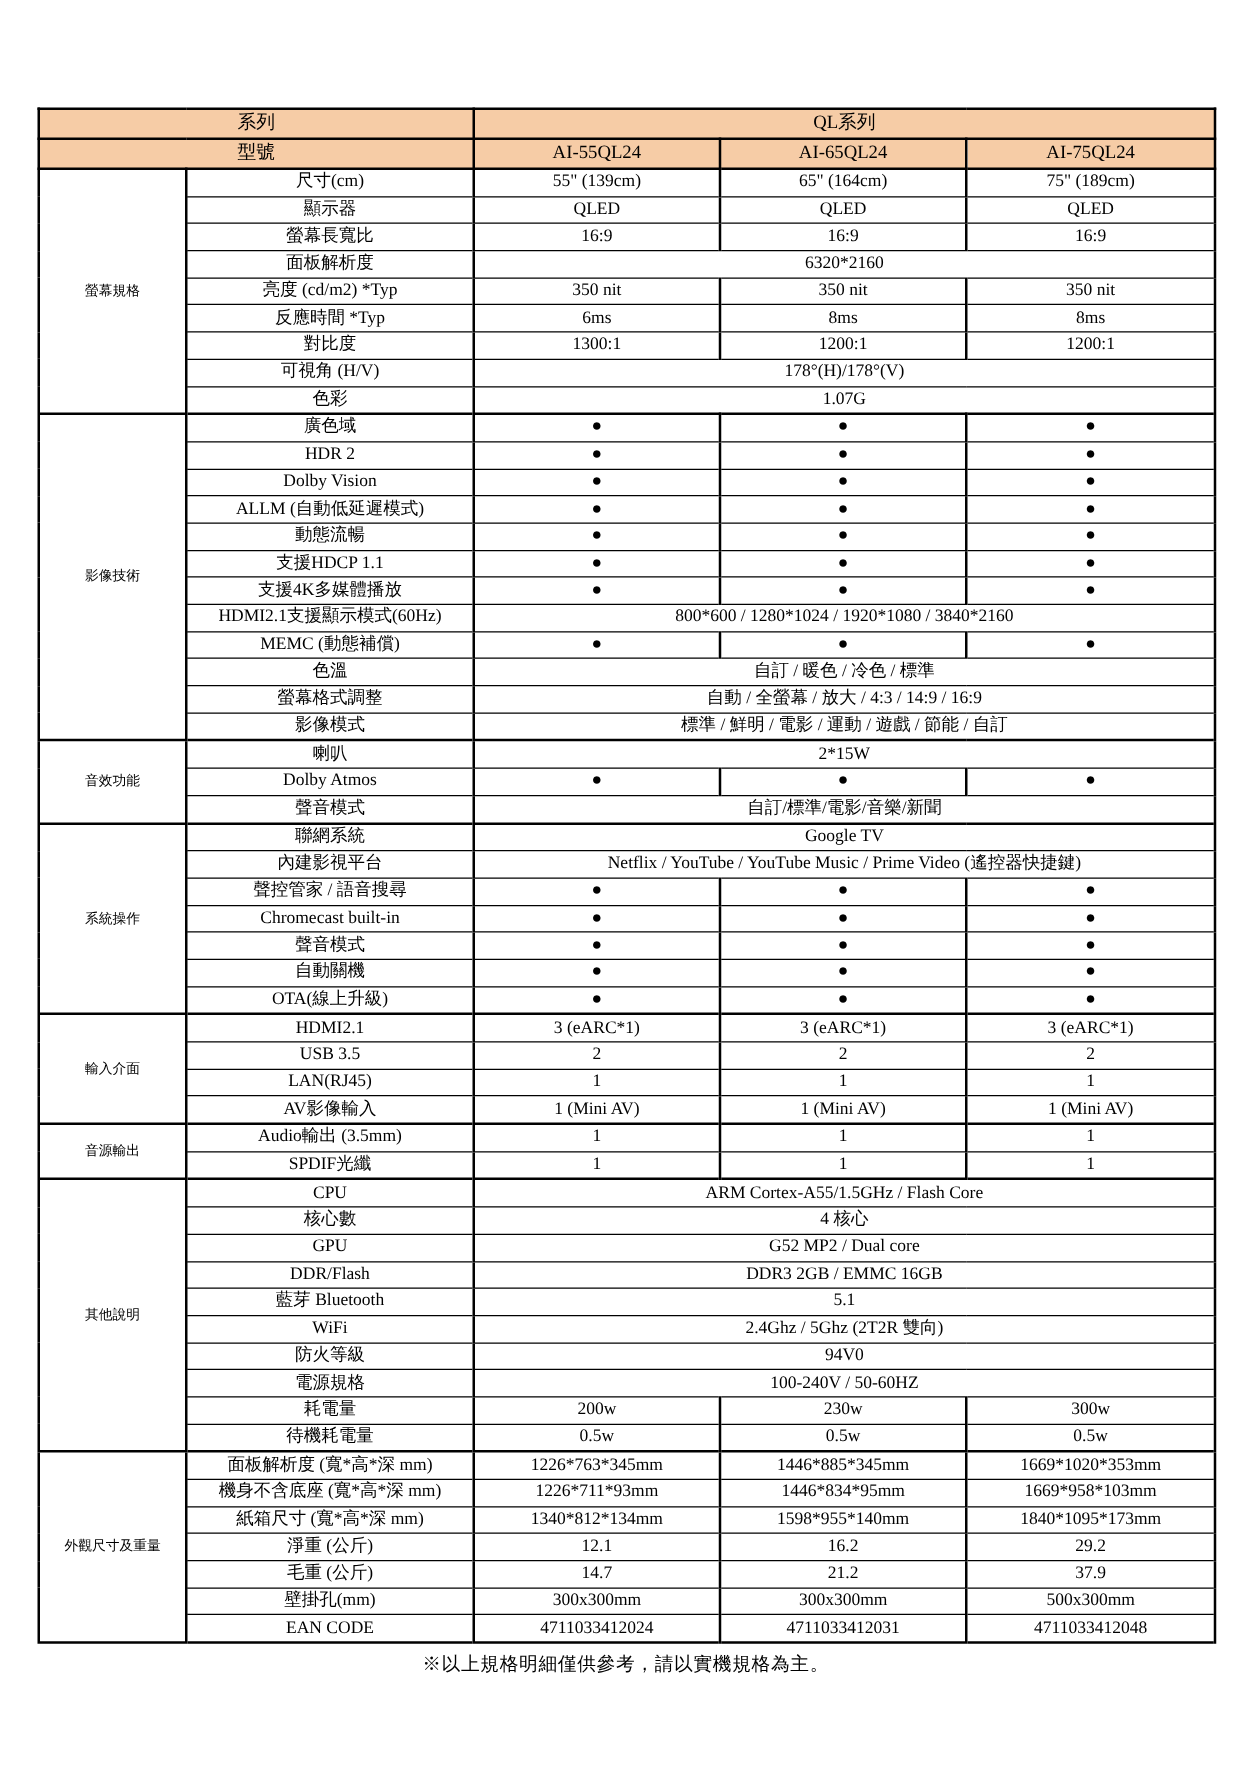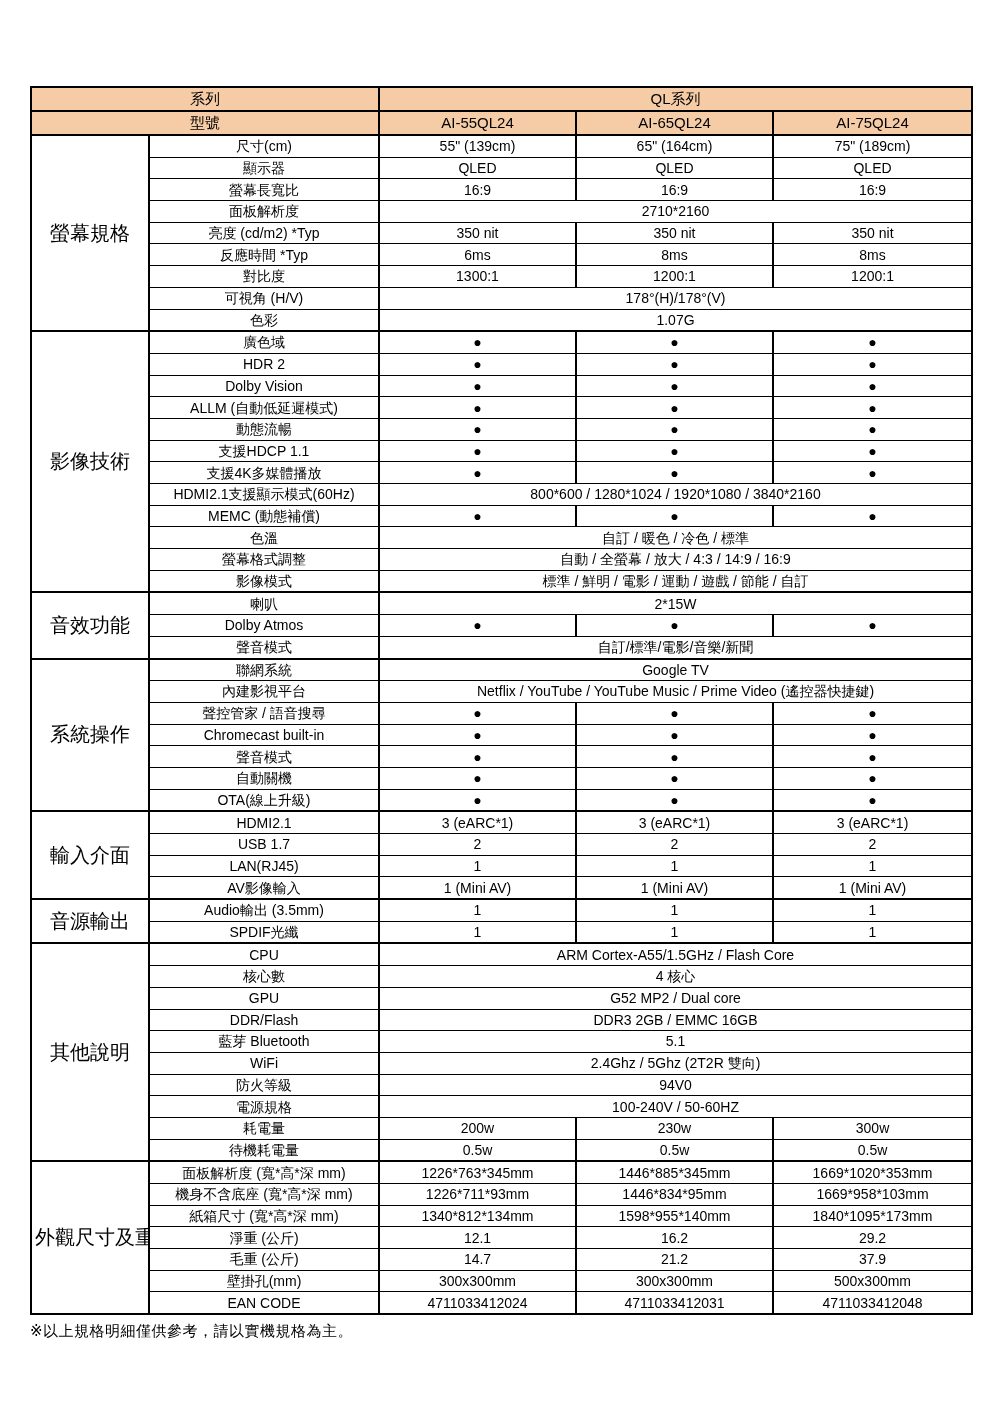--- a/index.html
+++ b/index.html
@@ -9,20 +9,21 @@
     width: 1000px;
     height: 1413px;
     font-family: "Liberation Sans", "DejaVu Sans", sans-serif;
     color: #000;
   }
   .sheet {
     position: absolute;
     left: 30px;
     top: 86px;
     width: 941px;
+    font-family: Liberation Serif, serif;
   }
   table.spec {
     border-collapse: collapse;
     table-layout: fixed;
     width: 941px;
     border: 2px solid #000;
   }
   table.spec th, table.spec td {
     border: solid #000;
     border-width: 1px 2px;
@@ -41,25 +42,25 @@
     border-width: 2px;
     height: 22px;
     font-size: 15px;
   }
   table.spec tr.section-start th,
   table.spec tr.section-start td {
     border-top-width: 2px;
   }
   table.spec th.category {
     background: #ffffff;
-    font-size: 20px;
+    font-size: 11px;
   }
   .footnote {
     margin-top: 7px;
-    text-align: left;
+    text-align: center;
     font-size: 15px;
     letter-spacing: 0.5px;
   }
 </style>
 </head>
 <body>
 
 <div class="sheet">
   <table class="spec">
     <colgroup>
@@ -96,21 +97,21 @@
           <td>QLED</td>
         </tr>
         <tr>
           <td>螢幕長寬比</td>
           <td>16:9</td>
           <td>16:9</td>
           <td>16:9</td>
         </tr>
         <tr>
           <td>面板解析度</td>
-          <td colspan="3">2710*2160</td>
+          <td colspan="3">6320*2160</td>
         </tr>
         <tr>
           <td>亮度 (cd/m2) *Typ</td>
           <td>350 nit</td>
           <td>350 nit</td>
           <td>350 nit</td>
         </tr>
         <tr>
           <td>反應時間 *Typ</td>
           <td>6ms</td>
@@ -251,21 +252,21 @@
           <td>●</td>
         </tr>
         <tr class="section-start">
           <th class="category" rowspan="4">輸入介面</th>
           <td>HDMI2.1</td>
           <td>3 (eARC*1)</td>
           <td>3 (eARC*1)</td>
           <td>3 (eARC*1)</td>
         </tr>
         <tr>
-          <td>USB 1.7</td>
+          <td>USB 3.5</td>
           <td>2</td>
           <td>2</td>
           <td>2</td>
         </tr>
         <tr>
           <td>LAN(RJ45)</td>
           <td>1</td>
           <td>1</td>
           <td>1</td>
         </tr>

